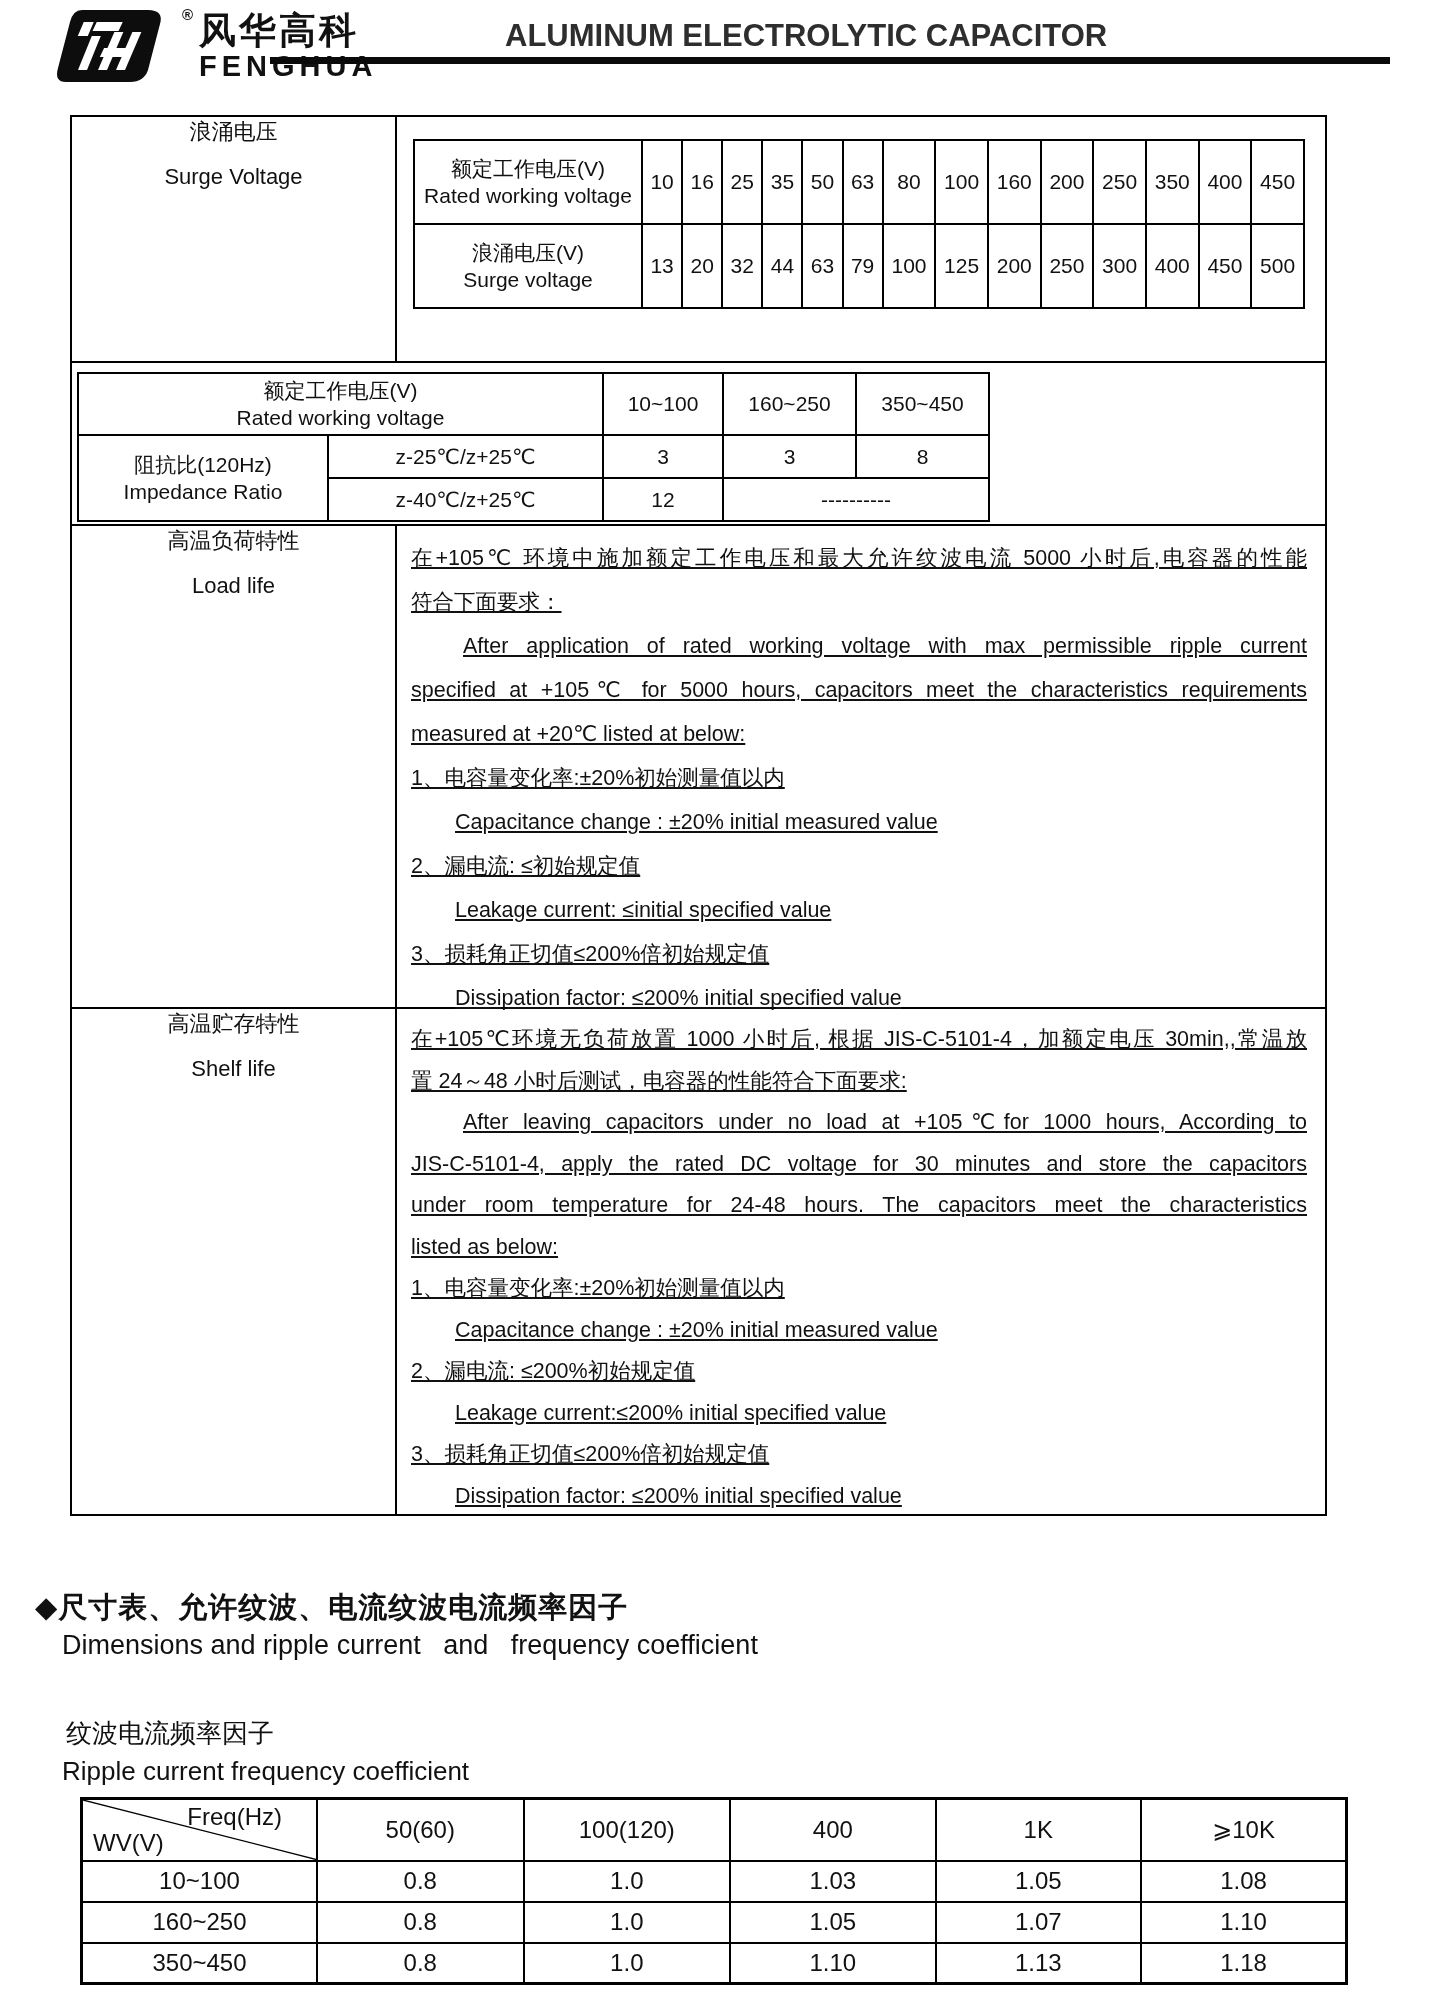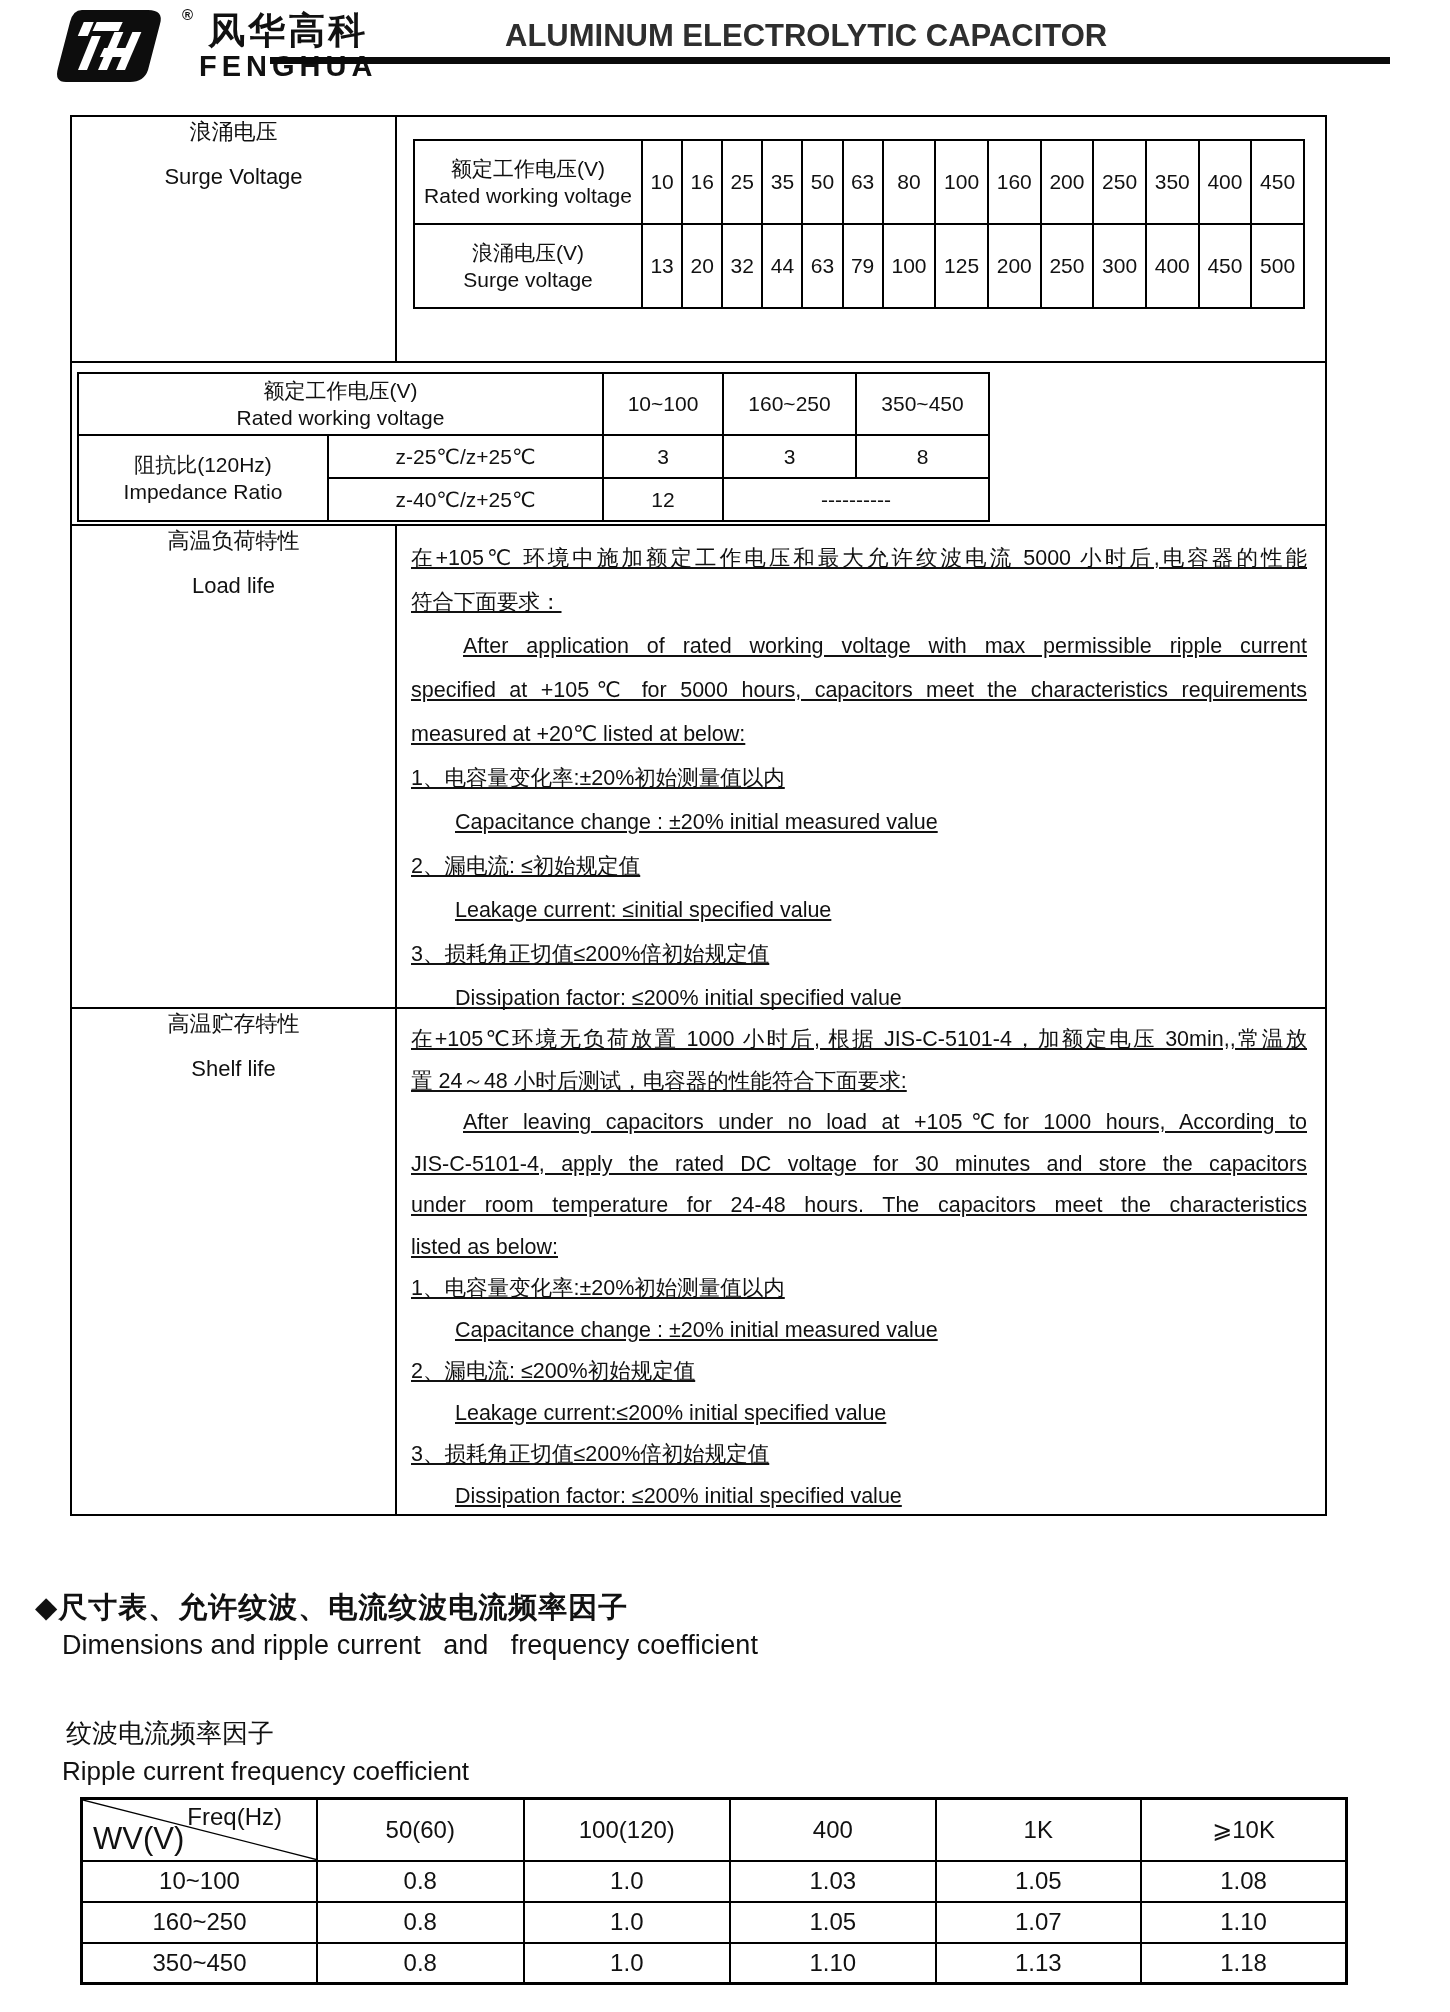--- a/index.html
+++ b/index.html
@@ -9,21 +9,21 @@
     font-family: "Liberation Sans", "DejaVu Sans", sans-serif;
     color: #111; position: relative; overflow: hidden;
   }
 
   
   .hdr { position: relative; height: 115px; }
   .logo { position: absolute; left: 52px; top: 6px; display: flex; align-items: flex-start; }
   .logo-mark { width: 128px; height: 80px; }
   .reg-mark { font-size: 15px; font-weight: bold; margin: 0 6px 0 2px; }
   .logo-text { margin-top: 6px; }
-  .brand-cn { font-size: 37px; font-weight: bold; letter-spacing: 3px; line-height: 38px; text-align: center; }
+  .brand-cn { font-size: 37px; font-weight: bold; letter-spacing: 3px; line-height: 38px; }
   .brand-en { font-size: 29px; font-weight: bold; letter-spacing: 5px; line-height: 32px; }
   .page-title { position: absolute; left: 505px; top: 18px; width: 570px;
     font-size: 31px; font-weight: bold; color: #2e2e2e; letter-spacing: 0px; text-align: center; white-space: nowrap; }
   .hdr-rule { position: absolute; left: 270px; top: 57px; width: 1120px; height: 7px; background: #0a0a0a; }
   .hdr-rule::before { content: ""; position: absolute; left: 0; top: 1px; width: 410px; height: 5px; background: #0a0a0a; }
 
   
   .spec-table { position: absolute; left: 70px; top: 115px; width: 1257px; border: 2px solid #000; }
   .spec-row { display: flex; border-bottom: 2px solid #000; }
   .spec-row:last-child { border-bottom: none; }
@@ -64,21 +64,21 @@
   .sub-head-en { position: absolute; left: 62px; top: 1756px; font-size: 26px; }
 
   
   .ripple-wrap { position: absolute; left: 80px; top: 1797px; }
   table.ripple { border-collapse: collapse; font-size: 24px; width: 1268px; border: 3px solid #000; }
   table.ripple td { border: 2px solid #000; text-align: center; vertical-align: middle; height: 41px; }
   table.ripple .hdr-row td { height: 62px; }
   td.corner { position: relative; padding: 0; }
   .corner svg.diag { position: absolute; left: 0; top: 0; width: 100%; height: 100%; }
   .corner-top { position: absolute; top: 3px; right: 34px; font-size: 24px; }
-  .corner-bottom { position: absolute; bottom: 3px; left: 10px; font-size: 31px; }
+  .corner-bottom { position: absolute; bottom: 3px; left: 10px; font-size: 24px; }
 </style>
 </head>
 <body>
 
 <div class="hdr">
   <div class="logo">
     <svg class="logo-mark" viewBox="0 0 128 80">
       <path d="M30 4 H96 Q112 4 108 18 L96 64 Q92 76 78 76 H14 Q2 76 6 62 L18 16 Q21 4 30 4 Z" fill="#0d0d0d"></path>
       <g fill="#ffffff">
         <path d="M34 16 l10 0 -4 14 -10 0 z" transform="skewX(-8)"></path>

